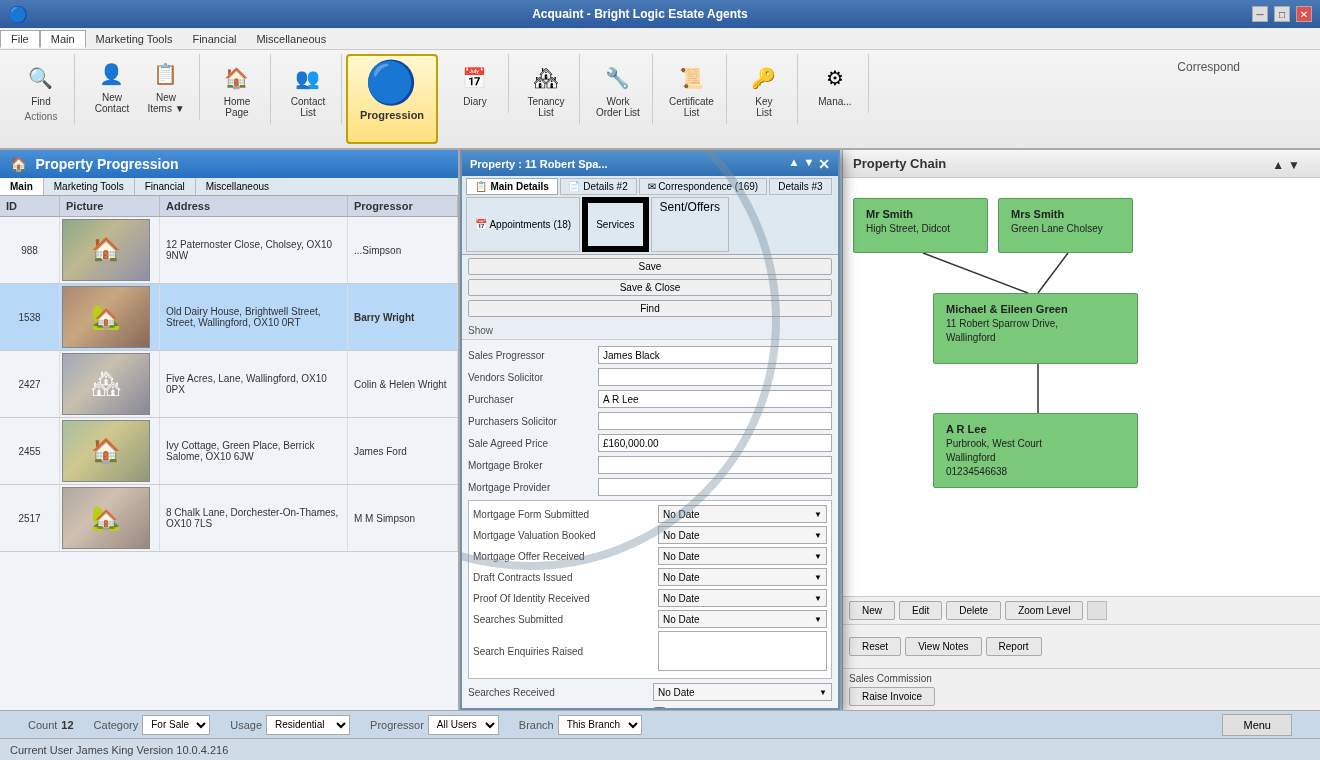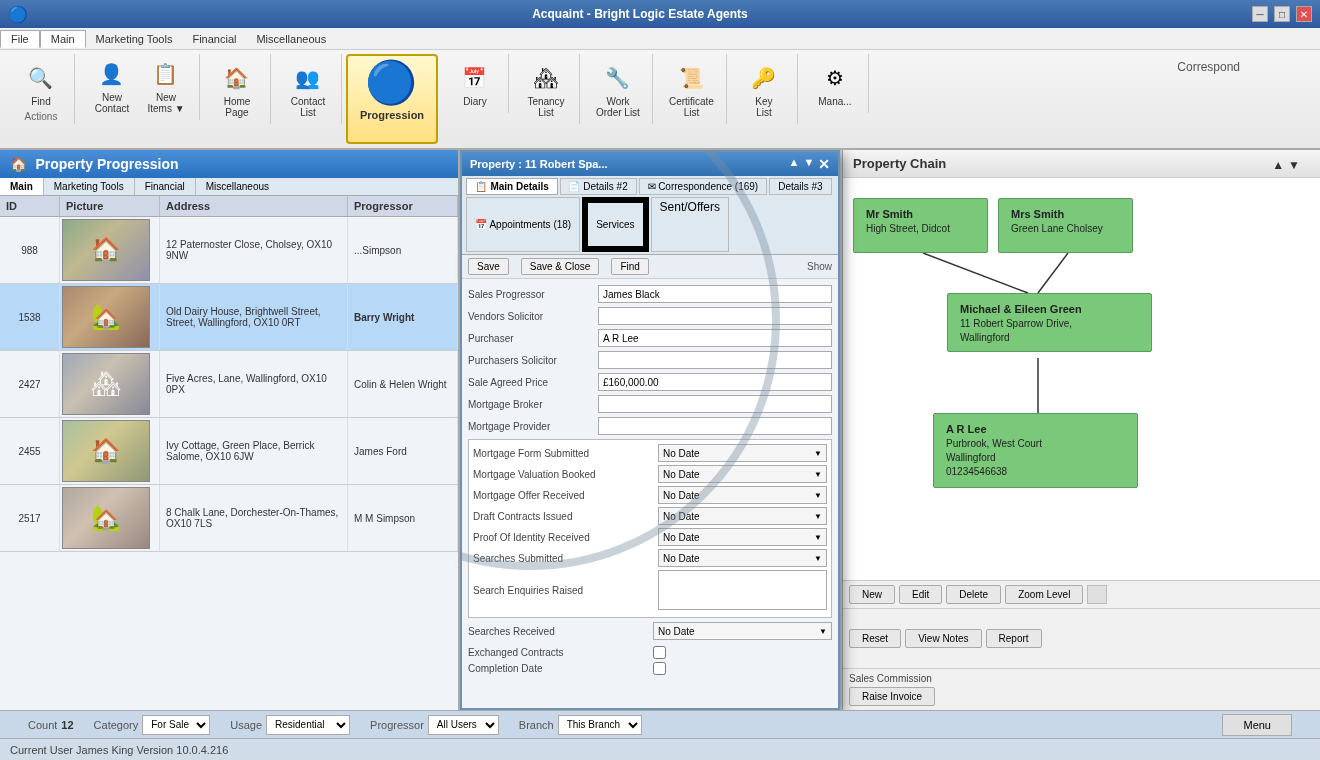--- a/index.html
+++ b/index.html
@@ -289,21 +289,21 @@
             <span>Appointments (18)</span>
           </div>
           <div style="padding:16px 8px;font-size:10px;border:6px solid #000000;cursor:pointer;">
             <span>Services</span>
           </div>
           <div style="padding:2px 8px;font-size:12px;border:1px solid #bbb;cursor:pointer;">
             <span>Sent/Offers</span>
           </div>
         </div>
 
-        <div style="background:#e8eef4;padding:3px 6px;display:flex;gap:12px;border-bottom:1px solid #ccc;">
+        <div style="background:#e8eef4;padding:3px 6px;display:flex;gap:4px;border-bottom:1px solid #ccc;flex-direction:column;">
           <button class="dialog-toolbar-btn">Save</button>
           <button class="dialog-toolbar-btn">Save &amp; Close</button>
           <button class="dialog-toolbar-btn">Find</button>
           <span style="flex:1;"></span>
           <span style="font-size:10px;color:#555;display:flex;align-items:center;">Show</span>
         </div>
 
         <div style="padding:6px;overflow-y:auto;flex:1;">
 
           <div class="field-row">
@@ -411,39 +411,39 @@
         <div class="chain-node" style="left:10px;top:20px;width:135px;height:55px;">
           <div style="font-weight:bold;font-size:11px;">Mr Smith</div>
           <div style="font-size:10px;">High Street, Didcot</div>
         </div>
 
         <div class="chain-node" style="left:155px;top:20px;width:135px;height:55px;">
           <div style="font-weight:bold;font-size:11px;">Mrs Smith</div>
           <div style="font-size:10px;">Green Lane Cholsey</div>
         </div>
 
-        <div class="chain-node" style="left:104px;top:115px;width:205px;height:59px;">
+        <div class="chain-node" style="left:90px;top:115px;width:205px;height:71px;">
           <div style="font-weight:bold;font-size:11px;">Michael &amp; Eileen Green</div>
           <div style="font-size:10px;">11 Robert Sparrow Drive,<br>Wallingford</div>
         </div>
 
         <div class="chain-node" style="left:90px;top:235px;width:205px;height:75px;">
           <div style="font-weight:bold;font-size:11px;">A R Lee</div>
           <div style="font-size:10px;">Purbrook, West Court<br>Wallingford<br>01234546638</div>
         </div>
       </div>
 
       <div style="padding:4px 6px;display:flex;gap:4px;border-top:1px solid #ccc;background:#f0f0f0;">
         <button class="chain-btn">New</button>
         <button class="chain-btn">Edit</button>
         <button class="chain-btn">Delete</button>
         <button class="chain-btn">Zoom Level</button>
         <div style="width:20px;background:#e0e0e0;border:1px solid #bbb;"></div>
       </div>
-      <div style="padding:20px 6px;display:flex;gap:4px;background:#f0f0f0;border-top:1px solid #ccc;">
+      <div style="padding:12px 6px;display:flex;gap:4px;background:#f0f0f0;border-top:1px solid #ccc;">
         <button class="chain-btn">Reset</button>
         <button class="chain-btn">View Notes</button>
         <button class="chain-btn">Report</button>
       </div>
       <div style="padding:4px 6px;background:#f0f0f0;border-top:1px solid #ccc;">
         <div style="font-size:10px;color:#444;margin-bottom:3px;">Sales Commission</div>
         <button class="chain-btn">Raise Invoice</button>
       </div>
     </div>
 

